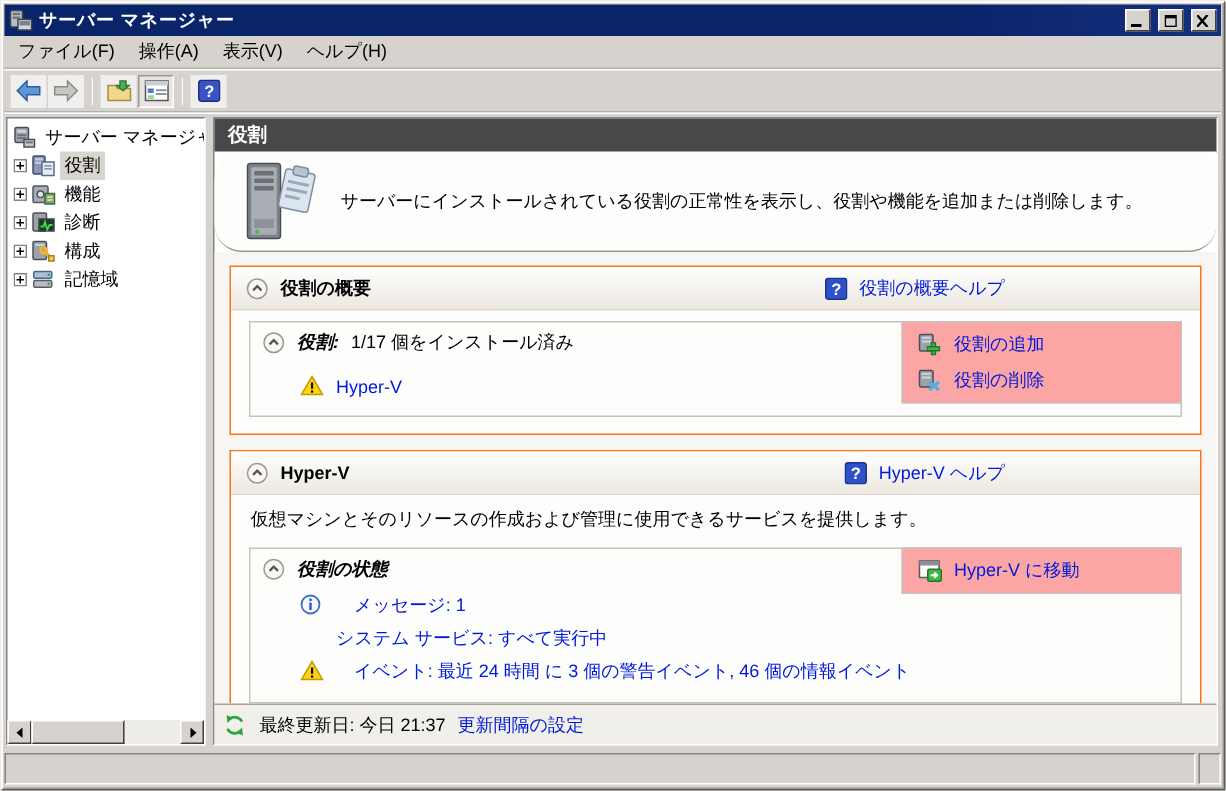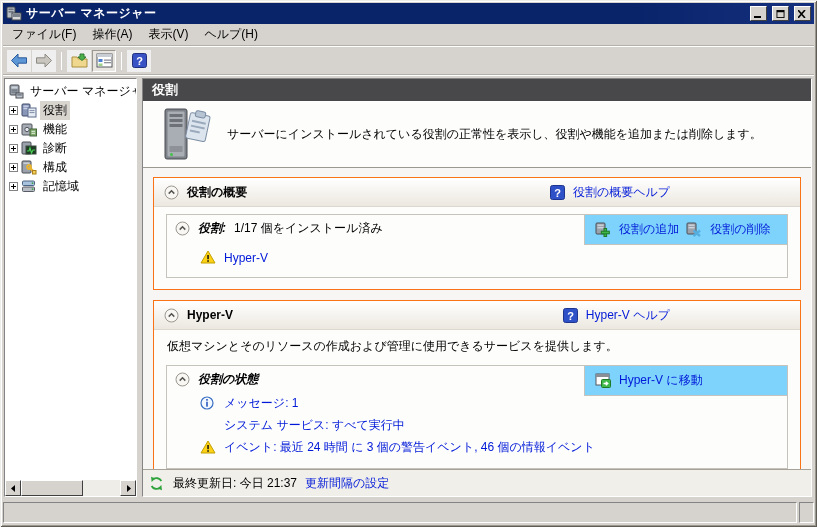--- a/index.html
+++ b/index.html
@@ -48,42 +48,42 @@
   .scroll-track{ flex:1; background:#EFEDE7; position:relative; }
   .scroll-thumb{ position:absolute; left:0; top:0; bottom:0; width:63%; background:#D6D3CE;
     border:1px solid; border-color:#FFFFFF #404040 #404040 #FFFFFF; }
   .splitter{ width:5px; flex:0 0 auto; }
   
   .right-wrap{ flex:1; display:flex; flex-direction:column; min-width:0; background:#FFFFFF;
     border:1px solid; border-color:#848484 #FFFFFF #FFFFFF #848484; }
   .page-header{ height:23px; flex:0 0 auto; background:#48484A; color:#FFFFFF; font-weight:bold; font-size:13px;
     display:flex; align-items:center; padding:0 9px; border-bottom:1px solid #FFFFFF; }
   .desc-row{ height:66px; flex:0 0 auto; display:flex; align-items:center; gap:16px; padding:4px 16px;
-    background:#FDFDFC; border-bottom:1px solid #9B988F; }
+    background:#FDFDFC; border-bottom:1px solid #9B988F;border-radius:18px; }
   .desc-ico{ width:52px; height:58px; display:flex; flex:0 0 auto; }
   .content{ flex:1; min-height:0; background:#F7F6F4; padding:9px 10px; display:flex; flex-direction:column; gap:10px; overflow:hidden; }
   .section{ background:#FDFDFC; border:1px solid #f97316; }
   .section-header{ height:29px; display:flex; align-items:center; gap:8px; padding:0 10px;
     background:linear-gradient(#FFFFFF, #ECE8E0); border-bottom:1px solid #DCD8D0; }
   .chev{ width:15px; height:15px; display:flex; flex:0 0 auto; background:none; border:none; padding:0; }
   .section-title{ font-weight:bold; font-size:12px; flex:1; }
   .hdr-link{ display:flex; align-items:center; gap:7px; margin-right:120px; }
   .link{ color:#0019D8; text-decoration:none; white-space:nowrap; }
   .inner-box{ margin:7px 12px 11px; border:1px solid #C6C3BC; position:relative; min-height:64px; }
   .inner-box.short{ min-height:96px; }
   .sub-header{ height:27px; display:flex; align-items:center; gap:8px; padding:0 8px; }
   .sub-title{ font-weight:bold;font-style:italic; }
-  .actions-box{ position:absolute; top:-1px; right:-1px; width:204px; border:1px solid #C6C3BC; background:#7dd3fc;
-    padding:6px 10px; display:flex; flex-direction:row; gap:7px; }
+  .actions-box{ position:absolute; top:-1px; right:-1px; width:187px; border:1px solid #C6C3BC; background:#fca5a5;
+    padding:6px 10px; display:flex; flex-direction:column; gap:7px; }
   .action-link{ display:flex; align-items:center; gap:8px; }
   .ico14{ width:16px; height:15px; display:flex; flex:0 0 auto; }
   .warning-row{ display:flex; align-items:center; gap:8px; padding:8px 0 12px 33px; }
   .section-desc{ padding:8px 13px 3px; }
   .status-rows{ padding:2px 0 12px 33px; display:flex; flex-direction:column; gap:5px; }
-  .status-row{ display:flex; align-items:center; gap:8px; }
+  .status-row{ display:flex; align-items:center; gap:20px; }
   .status-row.noicon{ padding-left:24px; }
   .refresh-bar{ height:27px; flex:0 0 auto; border-top:1px solid #A6A29A; background:#F1EFEA;
     display:flex; align-items:center; gap:8px; padding:0 6px; }
   
   .statusbar{ height:24px; flex:0 0 auto; margin-top:3px; display:flex; gap:2px; padding:2px 0 1px; }
   .status-panel{ flex:1; border:1px solid; border-color:#848484 #FFFFFF #FFFFFF #848484; }
   .status-grip{ width:15px; border:1px solid; border-color:#848484 #FFFFFF #FFFFFF #848484; }
 </style>
 </head>
 <body>

